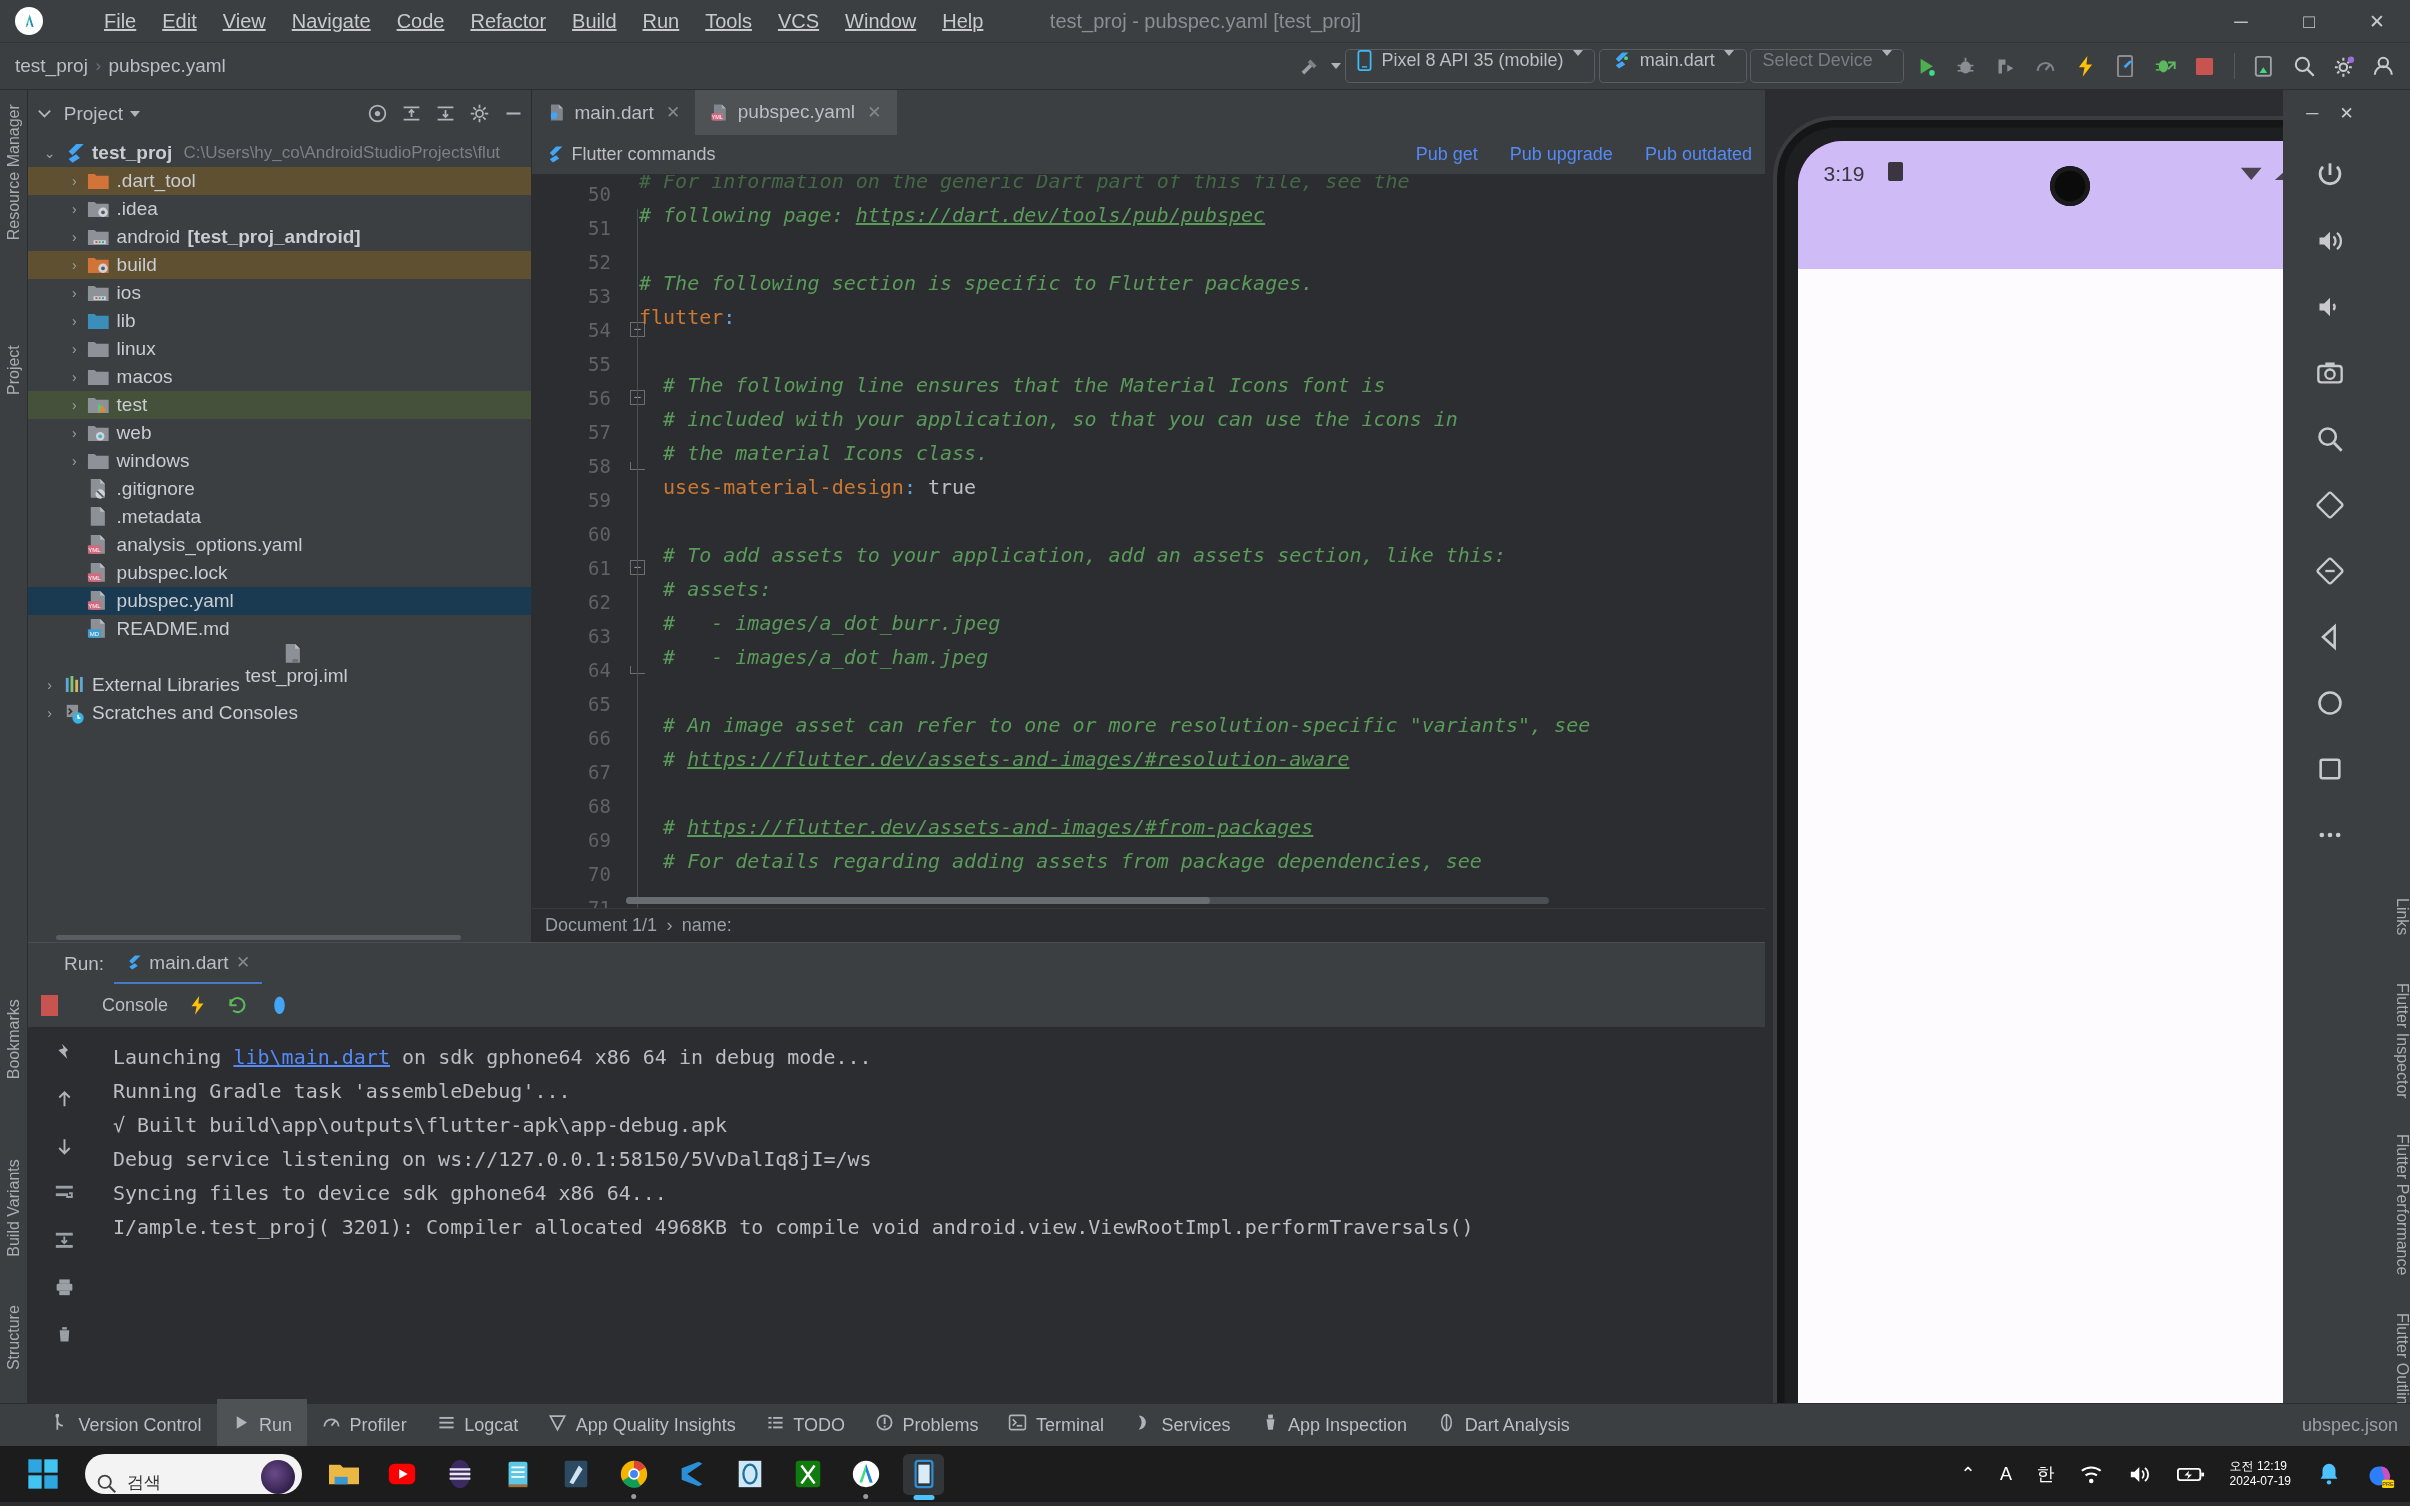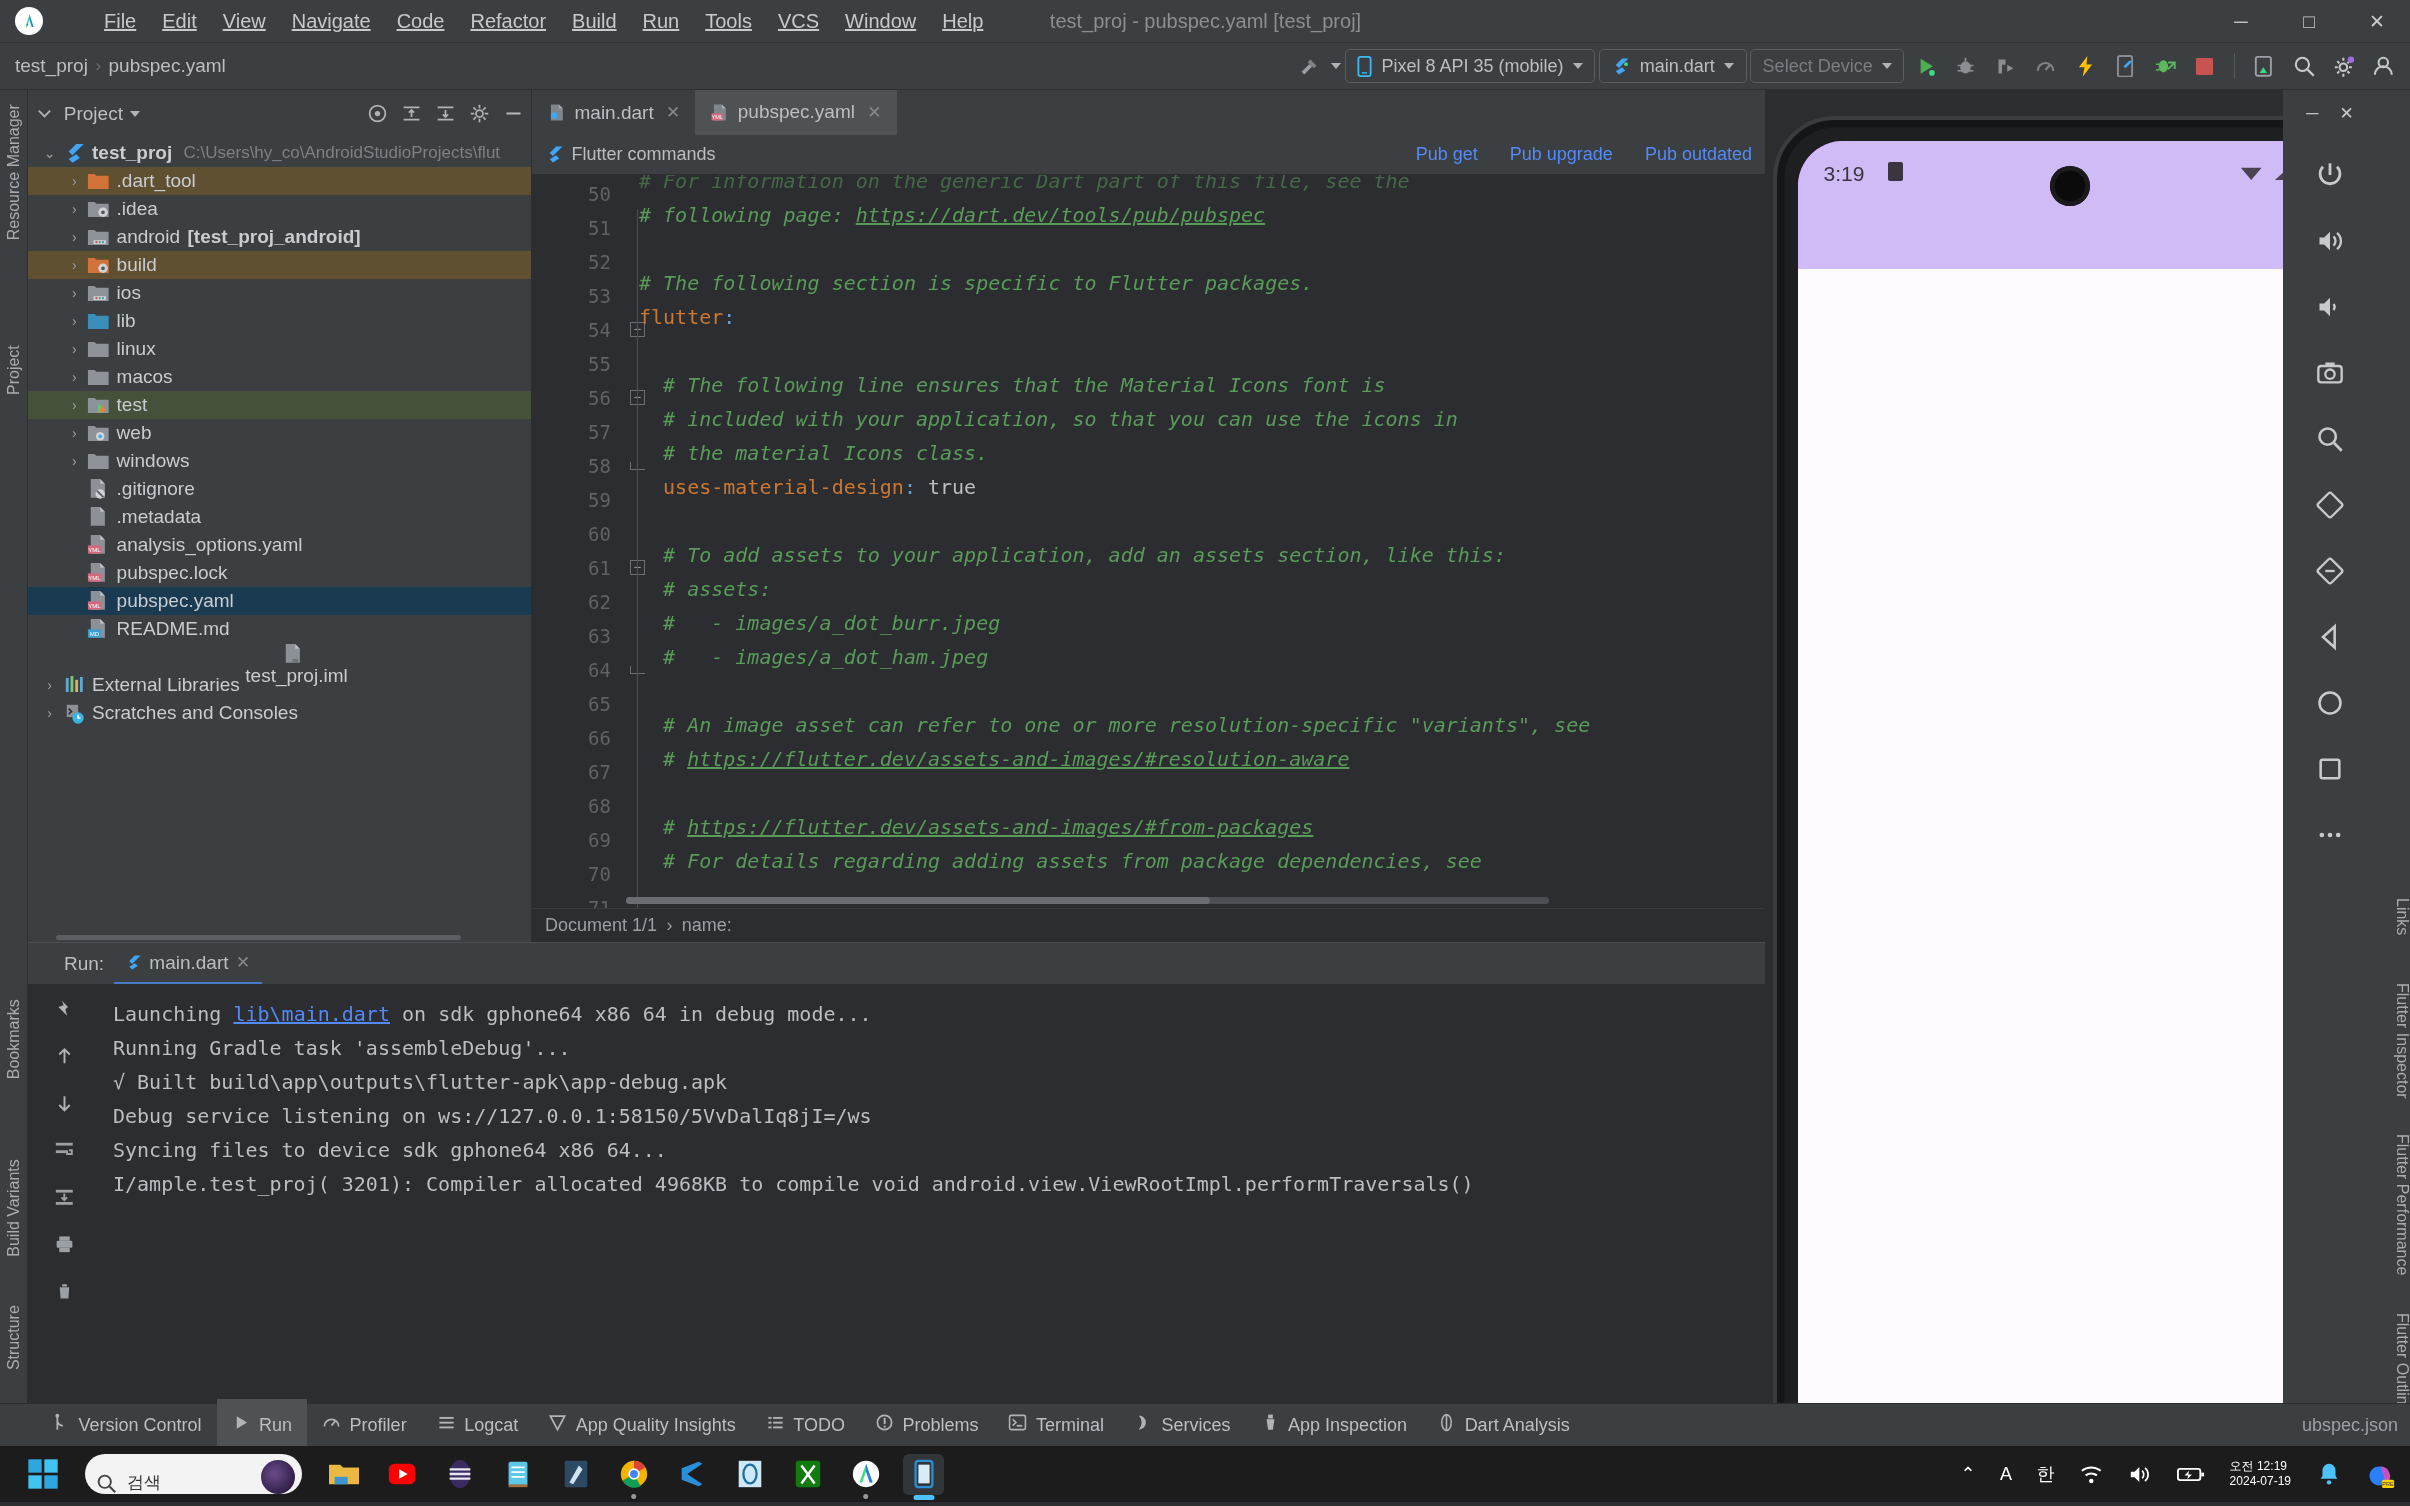--- a/index.html
+++ b/index.html
@@ -19,21 +19,21 @@
   .win-title { position:absolute; left:50%; transform:translateX(-50%); font-size:20px; color:#8b8e93; white-space:nowrap; }
   .win-btns { position:absolute; right:0; top:0; height:43px; display:flex; }
   .win-btn { width:68px; height:43px; display:flex; align-items:center; justify-content:center; color:#c7c9cc; font-size:19px; }
 
   
   .toolbar { height:47px; background:#3c3f41; display:flex; align-items:center;
     border-bottom:0.9px solid #2b2d30; position:relative; }
   .crumbs { display:flex; align-items:center; gap:7.5px; margin-left:15px; font-size:19px; color:#bcbec4; }
   .crumb-sep { color:#6e7277; font-size:17px; }
   .tb-right { position:absolute; right:9.4px; display:flex; align-items:center; gap:3.8px; }
-  .combo { display:flex; align-items:center; gap:9.4px; height:34px; padding:0 11.3px;
+  .combo { display:flex; gap:9.4px; height:34px; padding:0 11.3px;
     border:0.9px solid #5a5d61; border-radius:4.7px; font-size:18px; color:#bcbec4; background:transparent; }
   .combo.empty { color:#7a7d82; }
   .caret { width:0;height:0;border-left:5.6px solid transparent;border-right:5.6px solid transparent;border-top:6.6px solid #b0b3b8; }
   .tb-ico { width:36px; height:36px; display:flex; align-items:center; justify-content:center; }
   .divider-v { width:0.9px; height:26px; background:#55585c; margin:0 7.5px; }
 
   
   .body { display:flex; height:1313px; }
 
   
@@ -679,20 +679,34 @@
         <div class="run-head">
           <span>Run:</span>
           <div class="run-tab">
             <svg width="17" height="19" viewBox="0 0 24 24">
                 <path d="M14 2 L22 2 L10 14 L6 10 Z" fill="#42a5f5"></path>
                 <path d="M14 13 L18 17 L10 22 L6 18 Z" fill="#42a5f5"></path>
               </svg>
             <span>main.dart</span>
             <span style="color:#84878c;font-size:17px">✕</span>
           </div>
+        </div>
+        <div class="run-toolbar">
+          <span style="width:17px;height:21px;background:#c75450;display:inline-block;position:absolute;left:41px"></span>
+          <span style="margin-left:38px">Console</span>
+          <svg width="17" height="22.6" viewBox="0 0 20 24">
+              <path d="M12 1 L3 13 L9 13 L7 23 L17 10 L11 10 Z" fill="#ffc107"></path>
+            </svg>
+          <svg width="21" height="22.6" viewBox="0 0 24 24">
+              <path d="M4 12 a8 8 0 1 1 3 6" fill="none" stroke="#5cb85c" stroke-width="2.4"></path>
+              <path d="M4 5 v7 h7" fill="none" stroke="#5cb85c" stroke-width="2.4"></path>
+            </svg>
+          <svg width="21" height="22.6" viewBox="0 0 24 24">
+              <ellipse cx="12" cy="12" rx="6" ry="10" fill="#42a5f5"></ellipse>
+            </svg>
         </div>
         <div class="console">
           <div class="console-rail">
             <svg width="21" height="21" viewBox="0 0 24 24">
                 <path d="M9 2 L16 9 L13 12 L15 19 L5 9 L11 7 Z" fill="#b0b3b8"></path>
               </svg>
             <svg width="21" height="22.6" viewBox="0 0 24 24">
                 <path d="M12 4 v16 M6 10 L12 4 L18 10" stroke="#b0b3b8" stroke-width="2.2" fill="none"></path>
               </svg>
             <svg width="21" height="22.6" viewBox="0 0 24 24">

